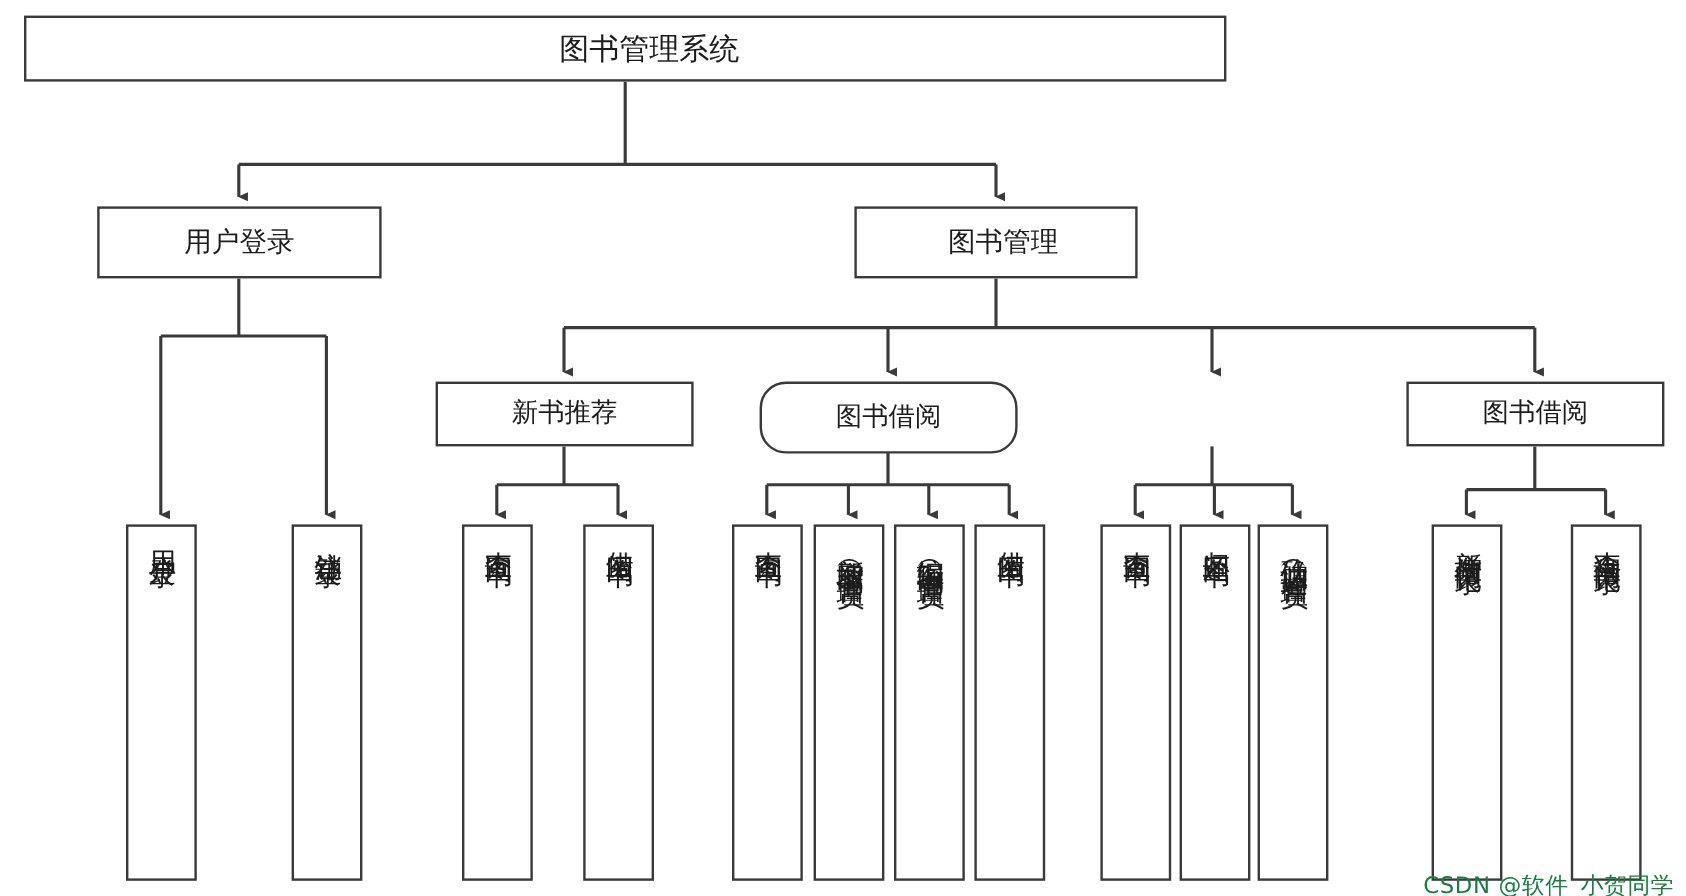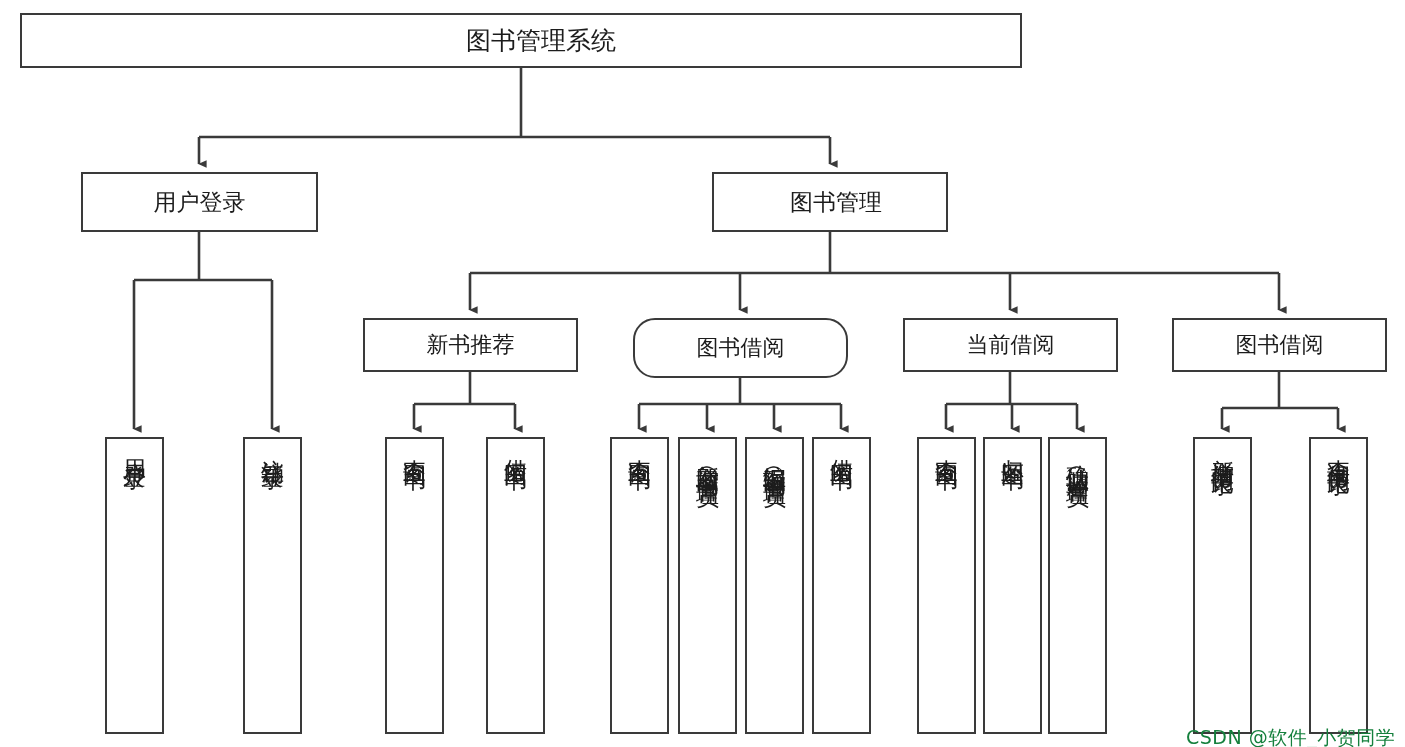--- a/index.html
+++ b/index.html
@@ -138,23 +138,20 @@
   <div class="node lvl1" style="left:712px; top:172px; width:236px; height:60px;padding-left:12px;">
     <span class="label">图书管理</span>
   </div>
 
   <div class="node lvl2" style="left:363px; top:318px; width:215px; height:54px;">
     <span class="label">新书推荐</span>
   </div>
   <div class="node lvl2" style="left:633px; top:318px; width:215px; height:60px;border-radius:22px;">
     <span class="label">图书借阅</span>
   </div>
-  <div class="node lvl2" style="left:903px; top:318px; width:215px; height:54px;">
-    <span class="label">当前借阅</span>
-  </div>
   <div class="node lvl2" style="left:1172px; top:318px; width:215px; height:54px;">
     <span class="label">图书借阅</span>
   </div>
 
   <div class="node leaf short" style="left:105px; top:437px; width:59px; height:297px;">
     <span class="label">用户登录</span>
   </div>
   <div class="node leaf short" style="left:243px; top:437px; width:59px; height:297px;">
     <span class="label">注销登录</span>
   </div>

